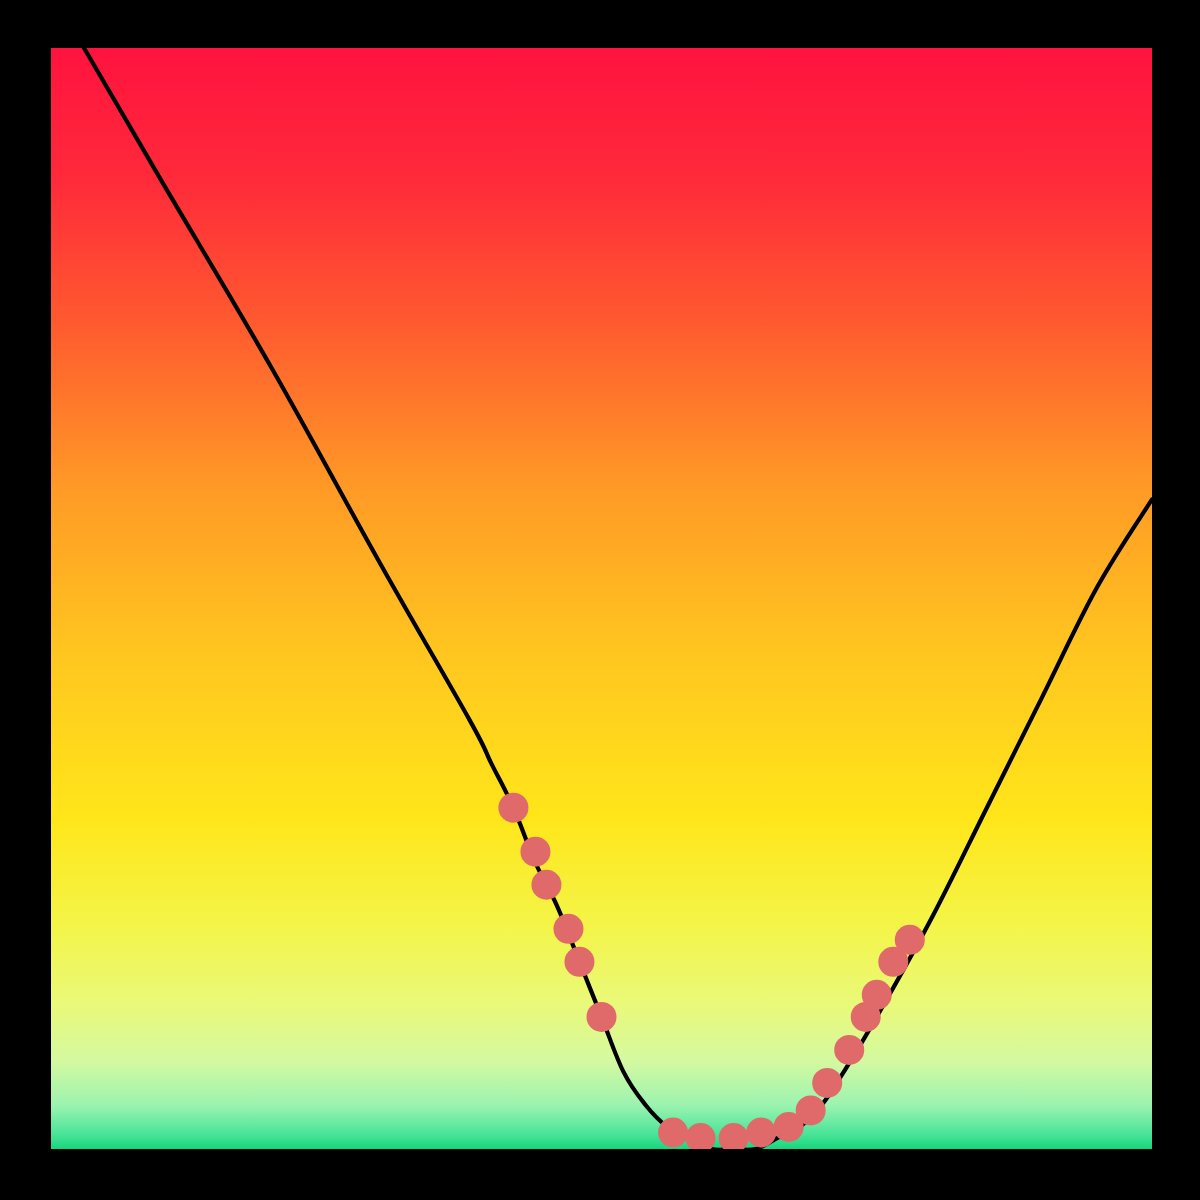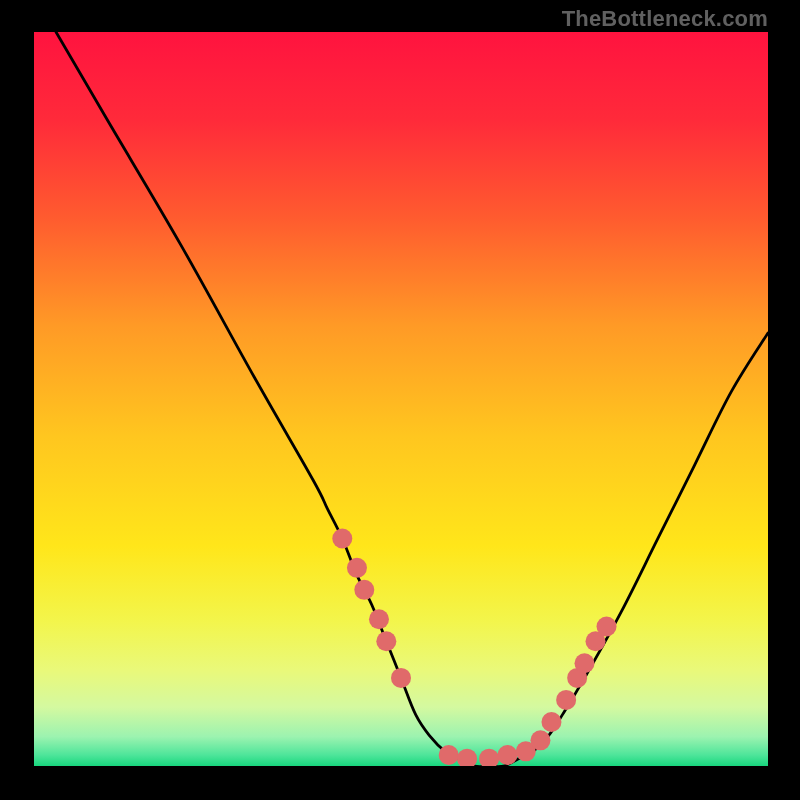--- a/index.html
+++ b/index.html
@@ -27,21 +27,20 @@
     font-weight: 600;
     color: #606060;
     letter-spacing: 0.2px;
   }
   svg { display: block; }
 </style>
 </head>
 <body>
 
 <div class="stage">
-  <div class="watermark">TheBottleneck.com</div>
   <div class="plot-area">
     <svg id="chart-svg" width="734" height="734" viewBox="0 0 734 734">
         <defs>
           <linearGradient id="bg-grad" x1="0" y1="0" x2="0" y2="1">
             <stop offset="0%" stop-color="#ff133f"></stop>
             <stop offset="12%" stop-color="#ff2a3a"></stop>
             <stop offset="25%" stop-color="#ff5a2f"></stop>
             <stop offset="40%" stop-color="#ff9a26"></stop>
             <stop offset="55.00000000000001%" stop-color="#ffc61f"></stop>
             <stop offset="70%" stop-color="#ffe61a"></stop>

